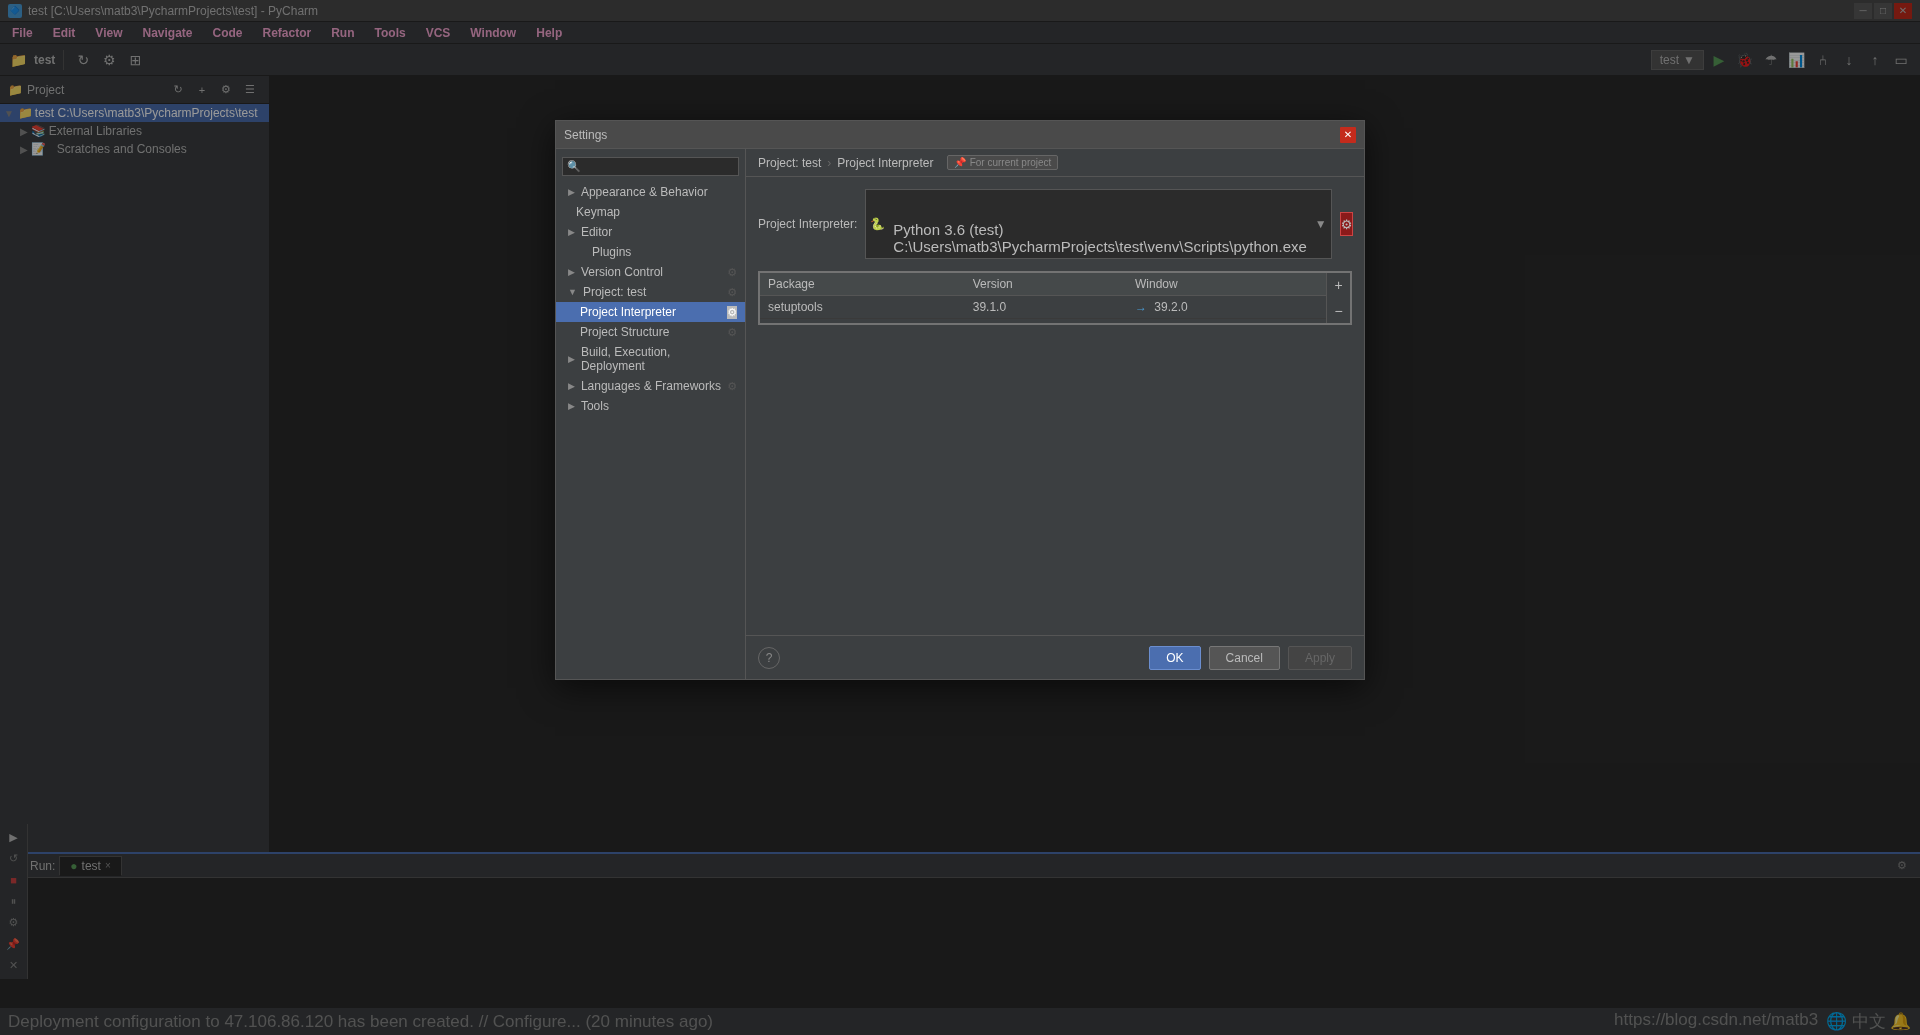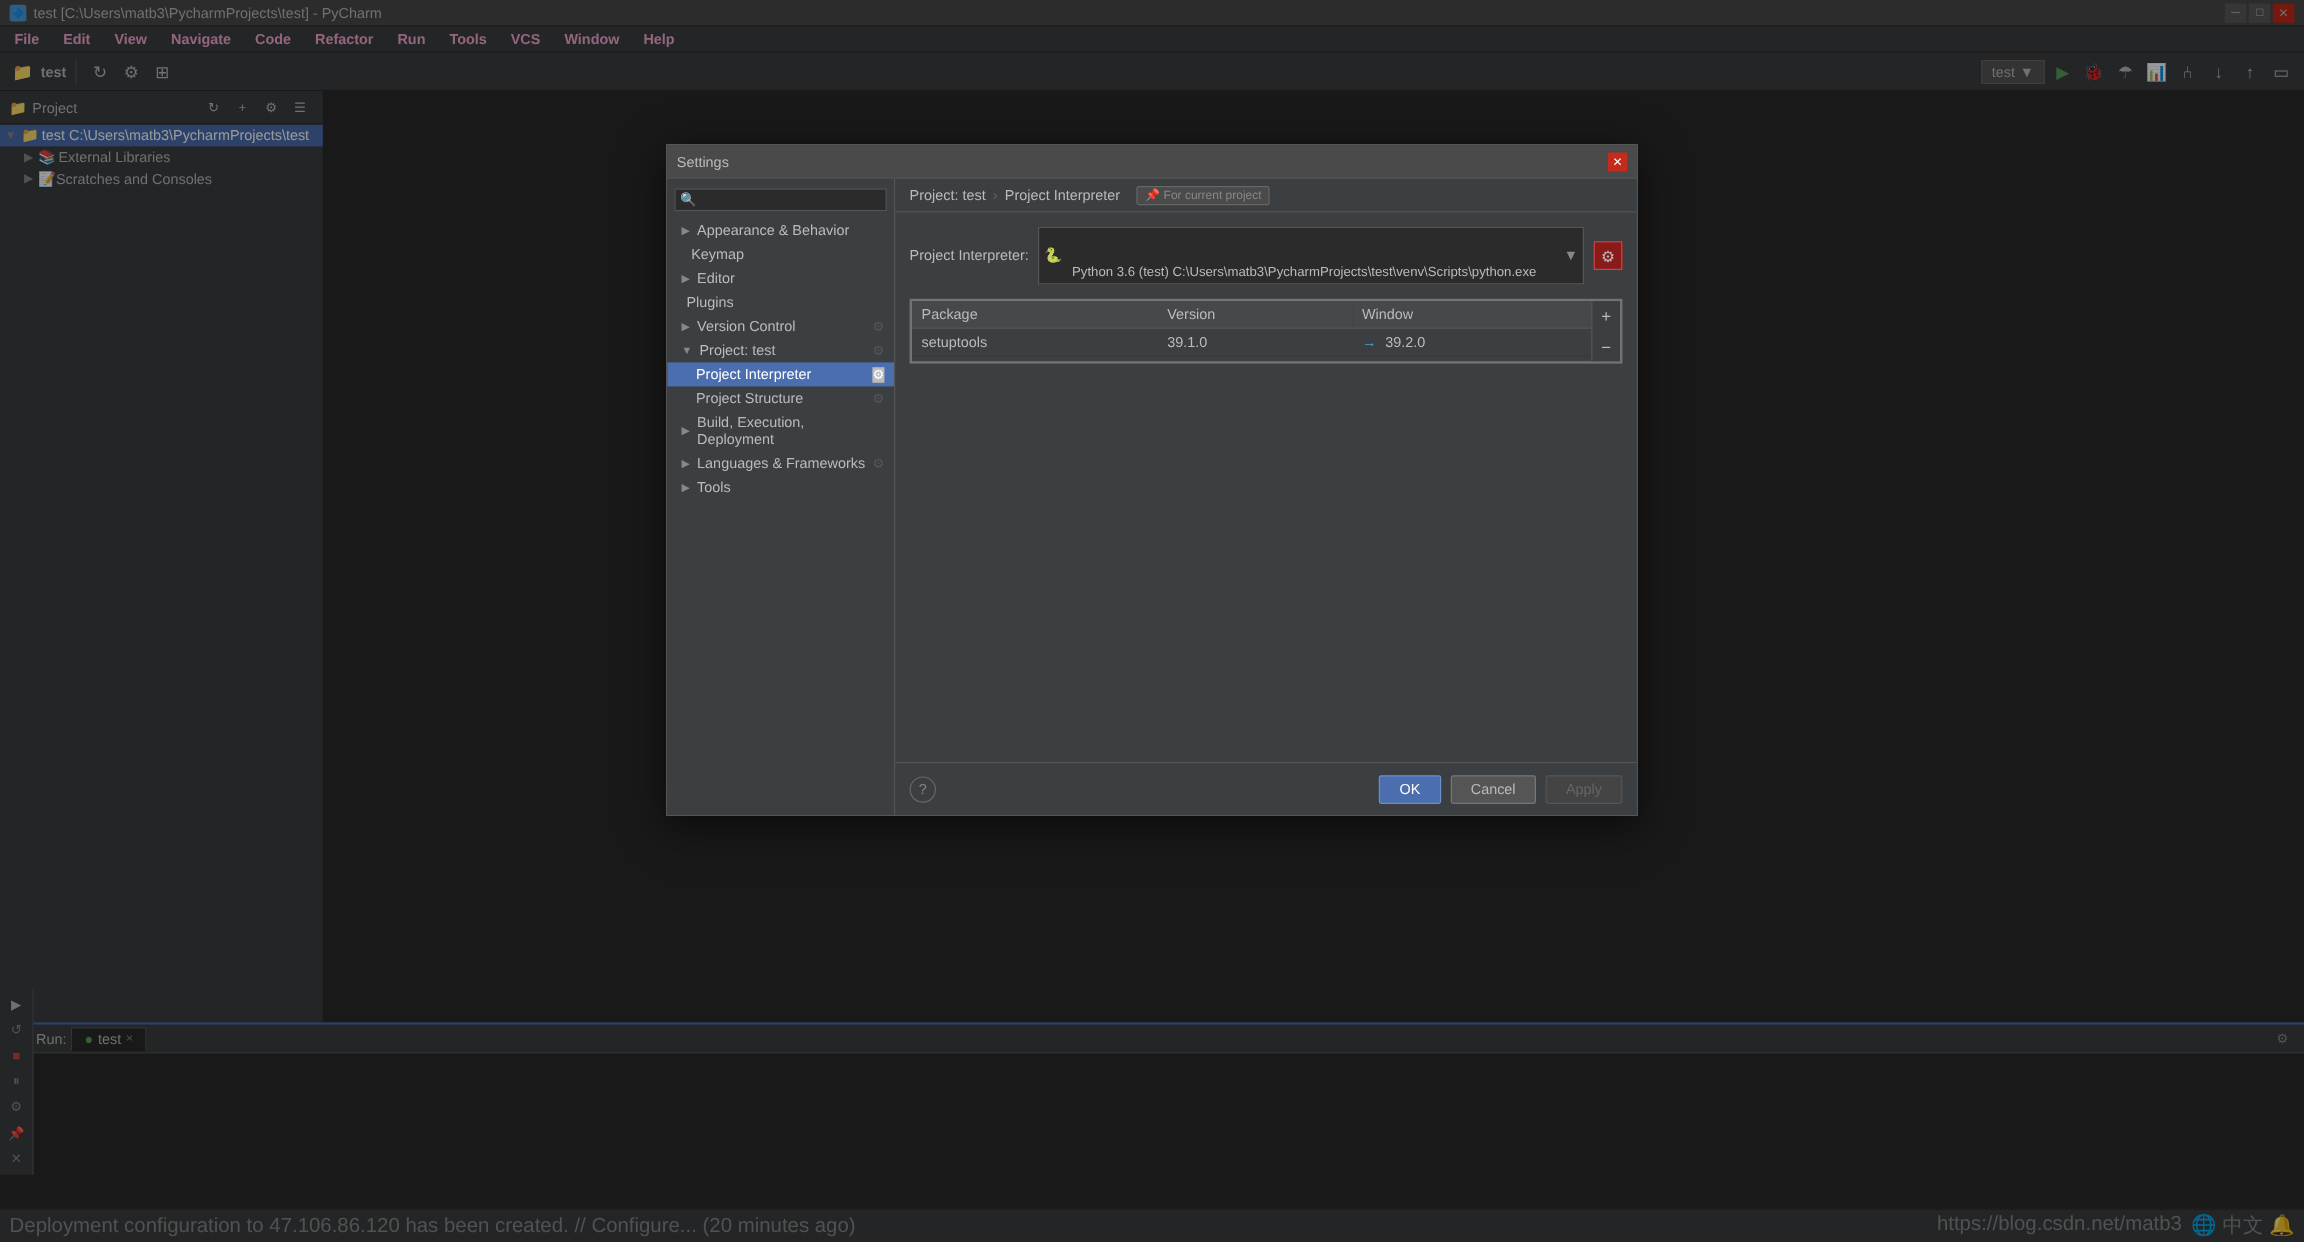--- a/index.html
+++ b/index.html
@@ -337,21 +337,21 @@
       background: #2b2b2b;
       border: 1px solid #555;
       color: #bbbbbb;
       padding: 3px 6px;
       font-size: 12px;
       display: flex;
       align-items: center;
       gap: 4px;
       cursor: pointer;
     }
-    .interpreter-select-text { flex: 1; font-size: 11px; margin-top: 28px; }
+    .interpreter-select-text { flex: 1; font-size: 15px; margin-top: 28px; }
     .interpreter-gear-btn {
       width: 24px;
       height: 24px;
       background: #666;
       border: 1px solid #888;
       color: #bbbbbb;
       cursor: pointer;
       display: flex;
       align-items: center;
       justify-content: center;
@@ -590,21 +590,21 @@
         <span style="margin-left:2px;">test C:\Users\matb3\PycharmProjects\test</span>
       </div>
       <div class="tree-item" style="padding-left:20px;">
         <span class="tree-arrow">▶</span>
         <span>📚</span>
         <span style="margin-left:2px;text-align:center;">External Libraries</span>
       </div>
       <div class="tree-item" style="padding-left:20px;">
         <span class="tree-arrow">▶</span>
         <span>📝</span>
-        <span style="margin-left:0;">Scratches and Consoles</span>
+        <span style="margin-left:10px;">Scratches and Consoles</span>
       </div>
     </div>
   </div>
 
   <div style="flex:1; background:#2b2b2b;">
   </div>
 </div>
 
 <div class="run-panel-area">
   <div class="run-side-bar">
@@ -663,21 +663,21 @@
 
         <div class="settings-item" style="padding-left:20px;">
           <span>Keymap</span>
         </div>
 
         <div class="settings-item">
           <span class="settings-arrow">▶</span>
           <span>Editor</span>
         </div>
 
-        <div class="settings-item" style="padding-left:16px;">
+        <div class="settings-item" style="padding-left:36px;">
           <span>Plugins</span>
         </div>
 
         <div class="settings-item">
           <span class="settings-arrow">▶</span>
           <span>Version Control</span>
           <span class="settings-item-gear">⚙</span>
         </div>
 
         <div class="settings-item">

